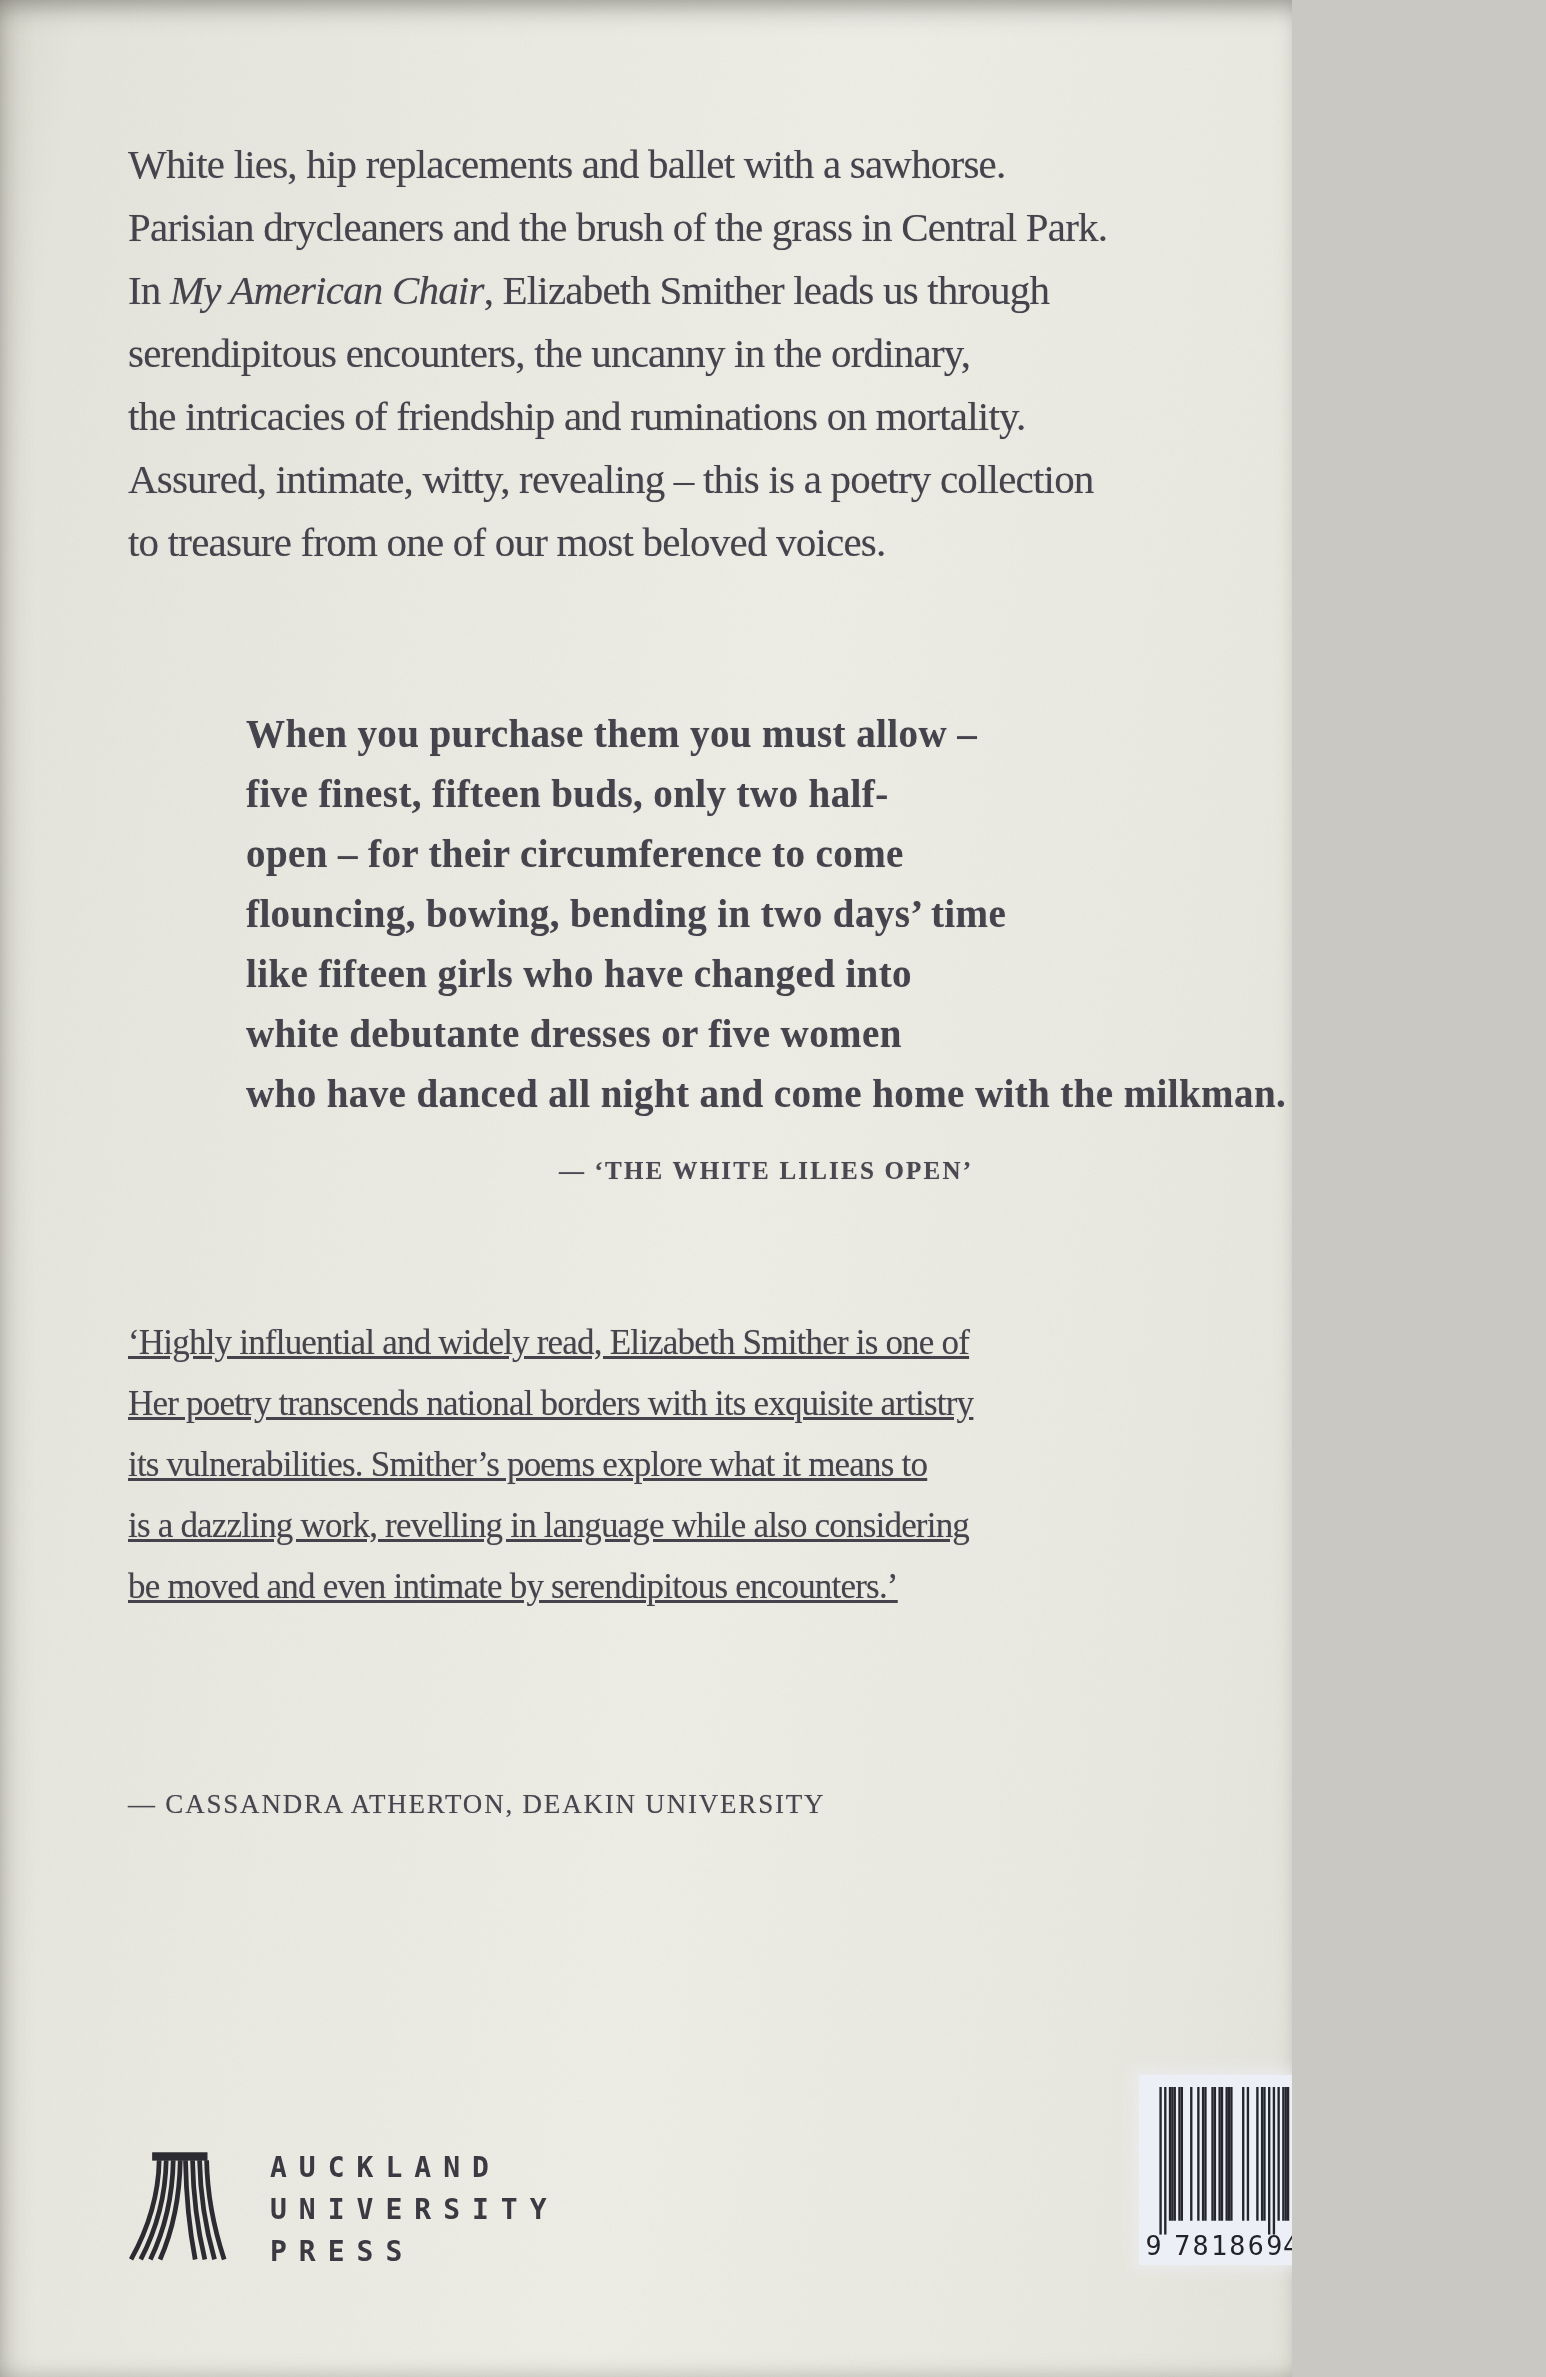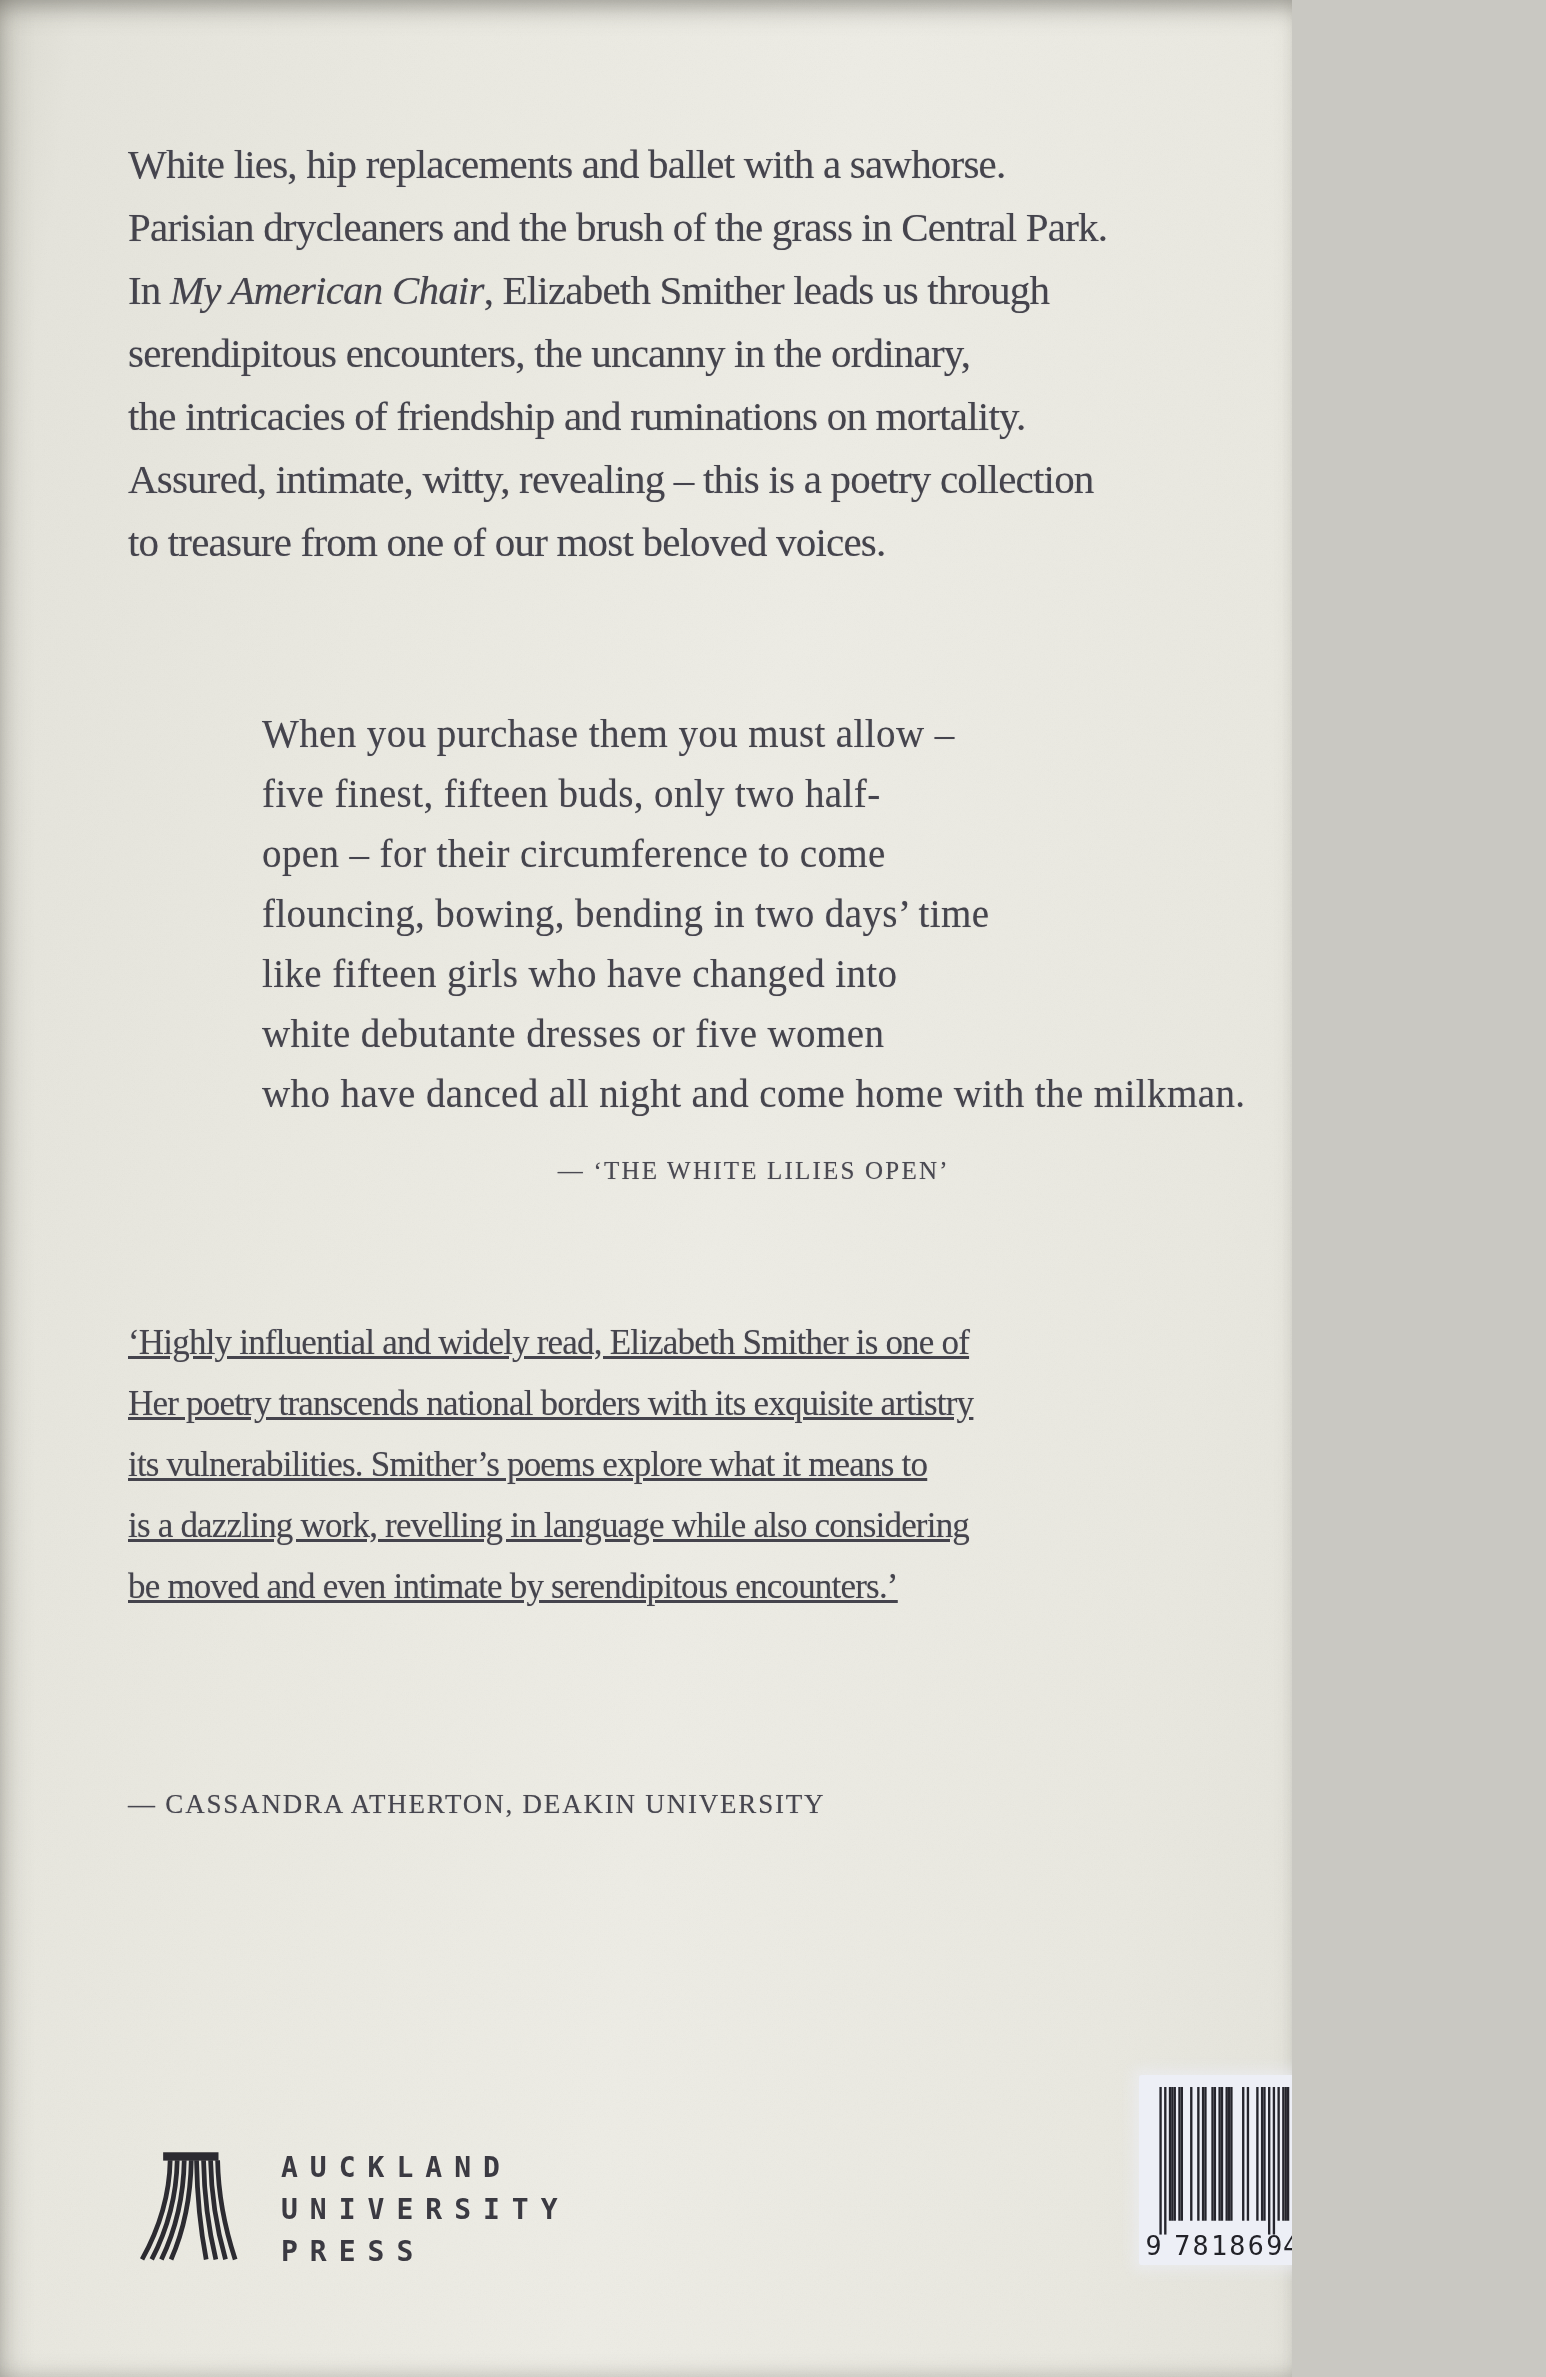--- a/index.html
+++ b/index.html
@@ -8,26 +8,26 @@
     background:linear-gradient(97deg,#dbdad1 0%,#e5e4dc 5%,#eae9e1 28%,#edece5 55%,#e9e8e0 86%,#e4e3db 100%);
     box-shadow:inset 0 18.4px 26px -13px rgba(86,84,76,.55),
                inset 22px 0 31px -20px rgba(86,84,76,.32),
                inset 0 -14.7px 20px -13px rgba(86,84,76,.26);
     font-family:"Liberation Serif","DejaVu Serif",serif;
     color:#45444d;
   }
   .grain{position:absolute;left:0;top:0;width:1546px;height:2377px;pointer-events:none;mix-blend-mode:multiply;opacity:.55;}
   .textblock{position:absolute;white-space:nowrap;text-shadow:0 0 0.9px rgba(64,62,72,.38);}
   .blurb{left:128px;top:133px;font-size:41px;line-height:63px;letter-spacing:-0.8px;}
-  .poem{left:262px;top:704px;font-size:39px;line-height:60px;letter-spacing:0.4px;}
+  .poem{left:246px;top:704px;font-size:39px;line-height:60px;letter-spacing:0.4px;font-weight:bold;}
   .review{left:128px;top:1312px;font-size:35px;line-height:61px;letter-spacing:-0.8px;text-decoration:underline;}
   .attr{font-size:25px;line-height:37px;letter-spacing:2.2px;margin-top:28px;color:#4a4952;text-align:center;}
   .review-attr{position:absolute;left:128px;top:1790px;font-size:27px;line-height:29.5px;letter-spacing:1.8px;color:#47464f;white-space:nowrap;text-shadow:0 0 0.9px rgba(64,62,72,.38);}
   em{font-style:italic;}
-  .publisher{position:absolute;left:135px;top:2147px;display:flex;align-items:flex-start;gap:37px;}
+  .publisher{position:absolute;left:124px;top:2147px;display:flex;align-items:flex-start;gap:37px;}
   .logo{width:109px;height:123px;}
   .logo path{fill:none;stroke:#2c2b31;stroke-width:5.4;stroke-linecap:butt;}
   .logo rect{fill:#2c2b31;}
   .pubname{font-family:"DejaVu Sans Mono","Liberation Mono",monospace;font-weight:bold;font-size:28px;line-height:42px;letter-spacing:12px;color:#3b3a42;}
   .barcode{position:absolute;left:1139px;top:2075px;width:264px;height:190px;background:#edeff6;border-radius:2.8px;box-shadow:0 0 13px 6.5px rgba(237,239,246,.55);}
   #barcode-svg{display:block;}
   #barcode-svg rect{fill:#25252d;}
   .bc-digit{font-family:"DejaVu Sans Mono","Liberation Mono",monospace;font-size:29px;fill:#222228;letter-spacing:2.5px;}
 </style>
 </head>

